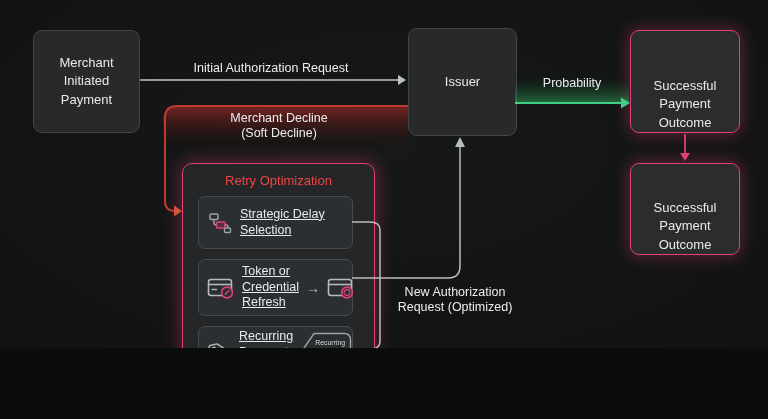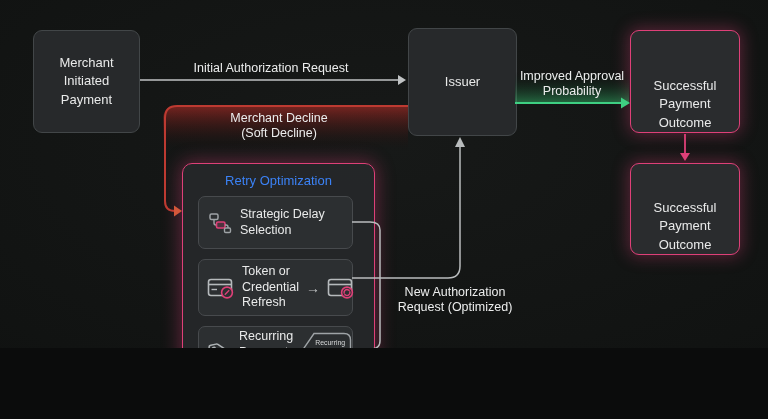--- a/index.html
+++ b/index.html
@@ -18,28 +18,28 @@
     box-shadow:0 0 16px 2px rgba(222,64,120,.35);
     align-items:flex-end;
   }
   .retry{
     position:absolute;left:182px;top:163px;width:191px;height:227px;
     background:rgba(38,40,42,.92);border:1.5px solid #de4078;border-radius:10px;
     box-shadow:0 0 18px 2px rgba(222,64,120,.38);z-index:2;
   }
   .retry-title{
     position:absolute;top:9px;left:0;right:0;text-align:center;
-    font-size:13px;color:#3b82f6;
+    font-size:13px;color:#ef4444;
   }
   .sub{
     position:absolute;left:15px;width:155px;
     background:#2c2f31;border:1px solid #474a4d;border-radius:7px;
     display:flex;align-items:center;gap:7px;padding:0 8px;box-sizing:border-box;
   }
-  .sub-label{font-size:12.5px;line-height:1.25;color:#e9eaea;}
+  .sub-label{font-size:12.5px;line-height:1.25;color:#e9eaea;text-decoration:underline;}
   .arrow-glyph{font-size:14px;color:#c0c3c4;flex:0 0 auto;}
   .overlay{position:absolute;left:0;top:0;width:768px;height:419px;z-index:3;pointer-events:none;}
   .edge-label{
     position:absolute;transform:translate(-50%,-50%);text-align:center;
     font-size:12.5px;line-height:1.22;color:#eceded;z-index:4;white-space:nowrap;
   }
   .badge{position:relative;width:54px;height:44px;flex:0 0 auto;}
   .badge-svg{position:absolute;left:0;top:0;}
   .badge-text{
     position:absolute;left:9px;top:0;width:44px;height:44px;
@@ -159,21 +159,20 @@
   </div>
 
   <div class="edge-label" style="left:271px;top:69px;">Initial Authorization Request</div>
 
   <div class="edge-label" style="left:279px;top:126px;">
     <div>Merchant Decline</div>
     <div>(Soft Decline)</div>
   </div>
 
   <div class="edge-label" style="left:572px;top:84px;">
-    <div>Improved Approval</div>
     <div>Probability</div>
   </div>
 
   <div class="edge-label" style="left:455px;top:300px;">
     <div>New Authorization</div>
     <div>Request (Optimized)</div>
   </div>
 
 </div>
 

